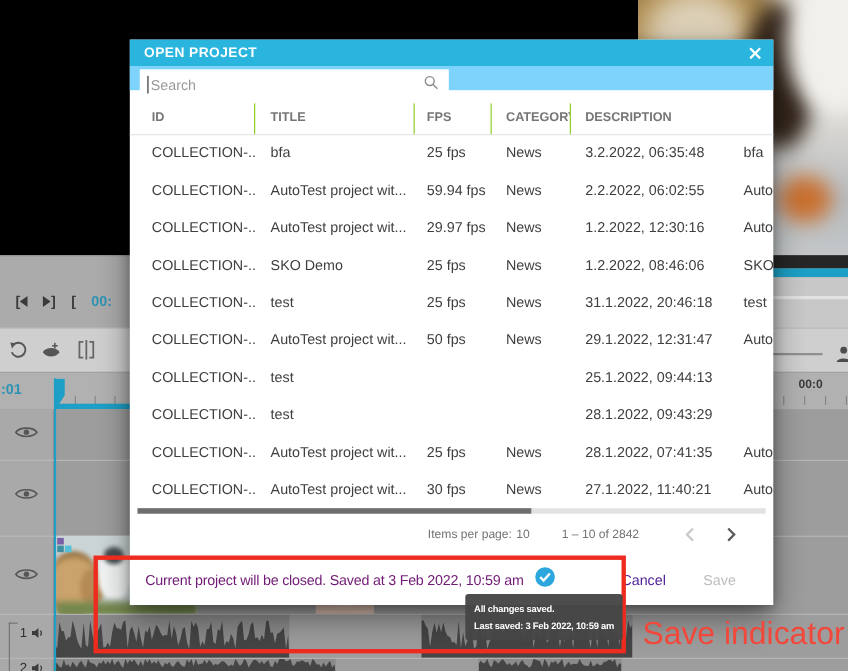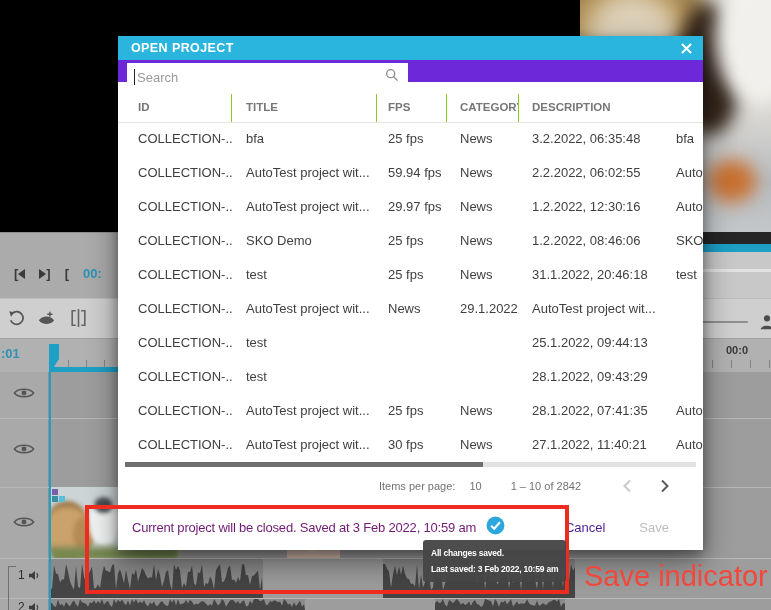--- a/index.html
+++ b/index.html
@@ -48,21 +48,21 @@
   .group-bracket{left:8px;top:566px;width:7px;height:44px;border-left:1.5px solid #6f6f6f;border-top:1.5px solid #6f6f6f;}
 
   
   .modal{left:118px;top:36px;width:585px;height:514px;background:#fff;z-index:10;
          box-shadow:0 12px 28px rgba(0,0,0,.45),0 3px 10px rgba(0,0,0,.3);}
   .m-header{position:absolute;left:0;top:0;width:100%;height:24px;background:var(--accent,#29b5de);
             display:flex;align-items:center;color:#fff;}
   .m-title{font-size:12.5px;font-weight:bold;letter-spacing:.4px;padding-left:13px;}
   .m-close{position:absolute;right:10px;top:5px;width:14px;height:14px;cursor:pointer;
            display:flex;align-items:center;justify-content:center;}
-  .m-search-row{position:absolute;left:0;top:24px;width:100%;height:22px;background:#6d28d9;}
+  .m-search-row{position:absolute;left:0;top:24px;width:100%;height:22px;background:#7dd3fc;}
   .m-search{position:absolute;left:9px;top:3px;width:281px;height:28px;background:#fff;
             display:flex;align-items:center;}
   .caret{width:1px;height:16px;background:#222;margin-left:7px;animation:blink 1s steps(1) infinite;}
   @keyframes blink{50%{opacity:0;}}
   .placeholder{color:#9a9a9a;font-size:13px;margin-left:2px;flex:1;}
   .mag{margin-right:9px;}
   .m-thead,.trow{display:grid;grid-template-columns:114px 145px 70px 72px 148px 1fr;}
   .m-thead{position:absolute;left:0;top:58px;width:100%;height:28px;border-bottom:1px solid #e3e3e3;}
   .thcell{font-size:11.5px;color:#767676;font-weight:bold;line-height:27px;white-space:nowrap;
           overflow:hidden;border-right:1px solid #84cc16;}
@@ -317,20 +317,21 @@
           <div class="tcell">COLLECTION-...</div>
           <div class="tcell">test</div>
           <div class="tcell">25 fps</div>
           <div class="tcell">News</div>
           <div class="tcell">31.1.2022, 20:46:18</div>
           <div class="tcell">test</div>
         </div>
         <div class="trow">
           <div class="tcell">COLLECTION-...</div>
           <div class="tcell">AutoTest project wit...</div>
+          <div class="tcell">50 fps</div>
           <div class="tcell">News</div>
           <div class="tcell">29.1.2022, 12:31:47</div>
           <div class="tcell">AutoTest project wit...</div>
         </div>
         <div class="trow">
           <div class="tcell">COLLECTION-...</div>
           <div class="tcell">test</div>
           <div class="tcell"></div>
           <div class="tcell"></div>
           <div class="tcell">25.1.2022, 09:44:13</div>
@@ -361,21 +362,21 @@
           <div class="tcell">AutoTest project wit...</div>
         </div>
       </div>
 
     <div class="m-scroll-track">
       <div class="m-scroll-thumb"></div>
     </div>
 
     <div class="m-paginator">
       <span>Items per page:</span>
-      <span style="margin-left:14px;">10</span>
+      <span style="margin-left:4px;">10</span>
       <span class="pag-range">1 – 10 of 2842</span>
       <span class="pag-btn pag-prev">
         <svg width="10" height="14" viewBox="0 0 10 14">
             <path d="M8 1.5 L2.5 7 L8 12.5" fill="none" stroke="#c9c9c9" stroke-width="2"></path>
           </svg>
       </span>
       <span class="pag-btn" style="margin-left:14px;">
         <svg width="10" height="14" viewBox="0 0 10 14">
             <path d="M2 1.5 L7.5 7 L2 12.5" fill="none" stroke="#5a5a5a" stroke-width="2"></path>
           </svg>

